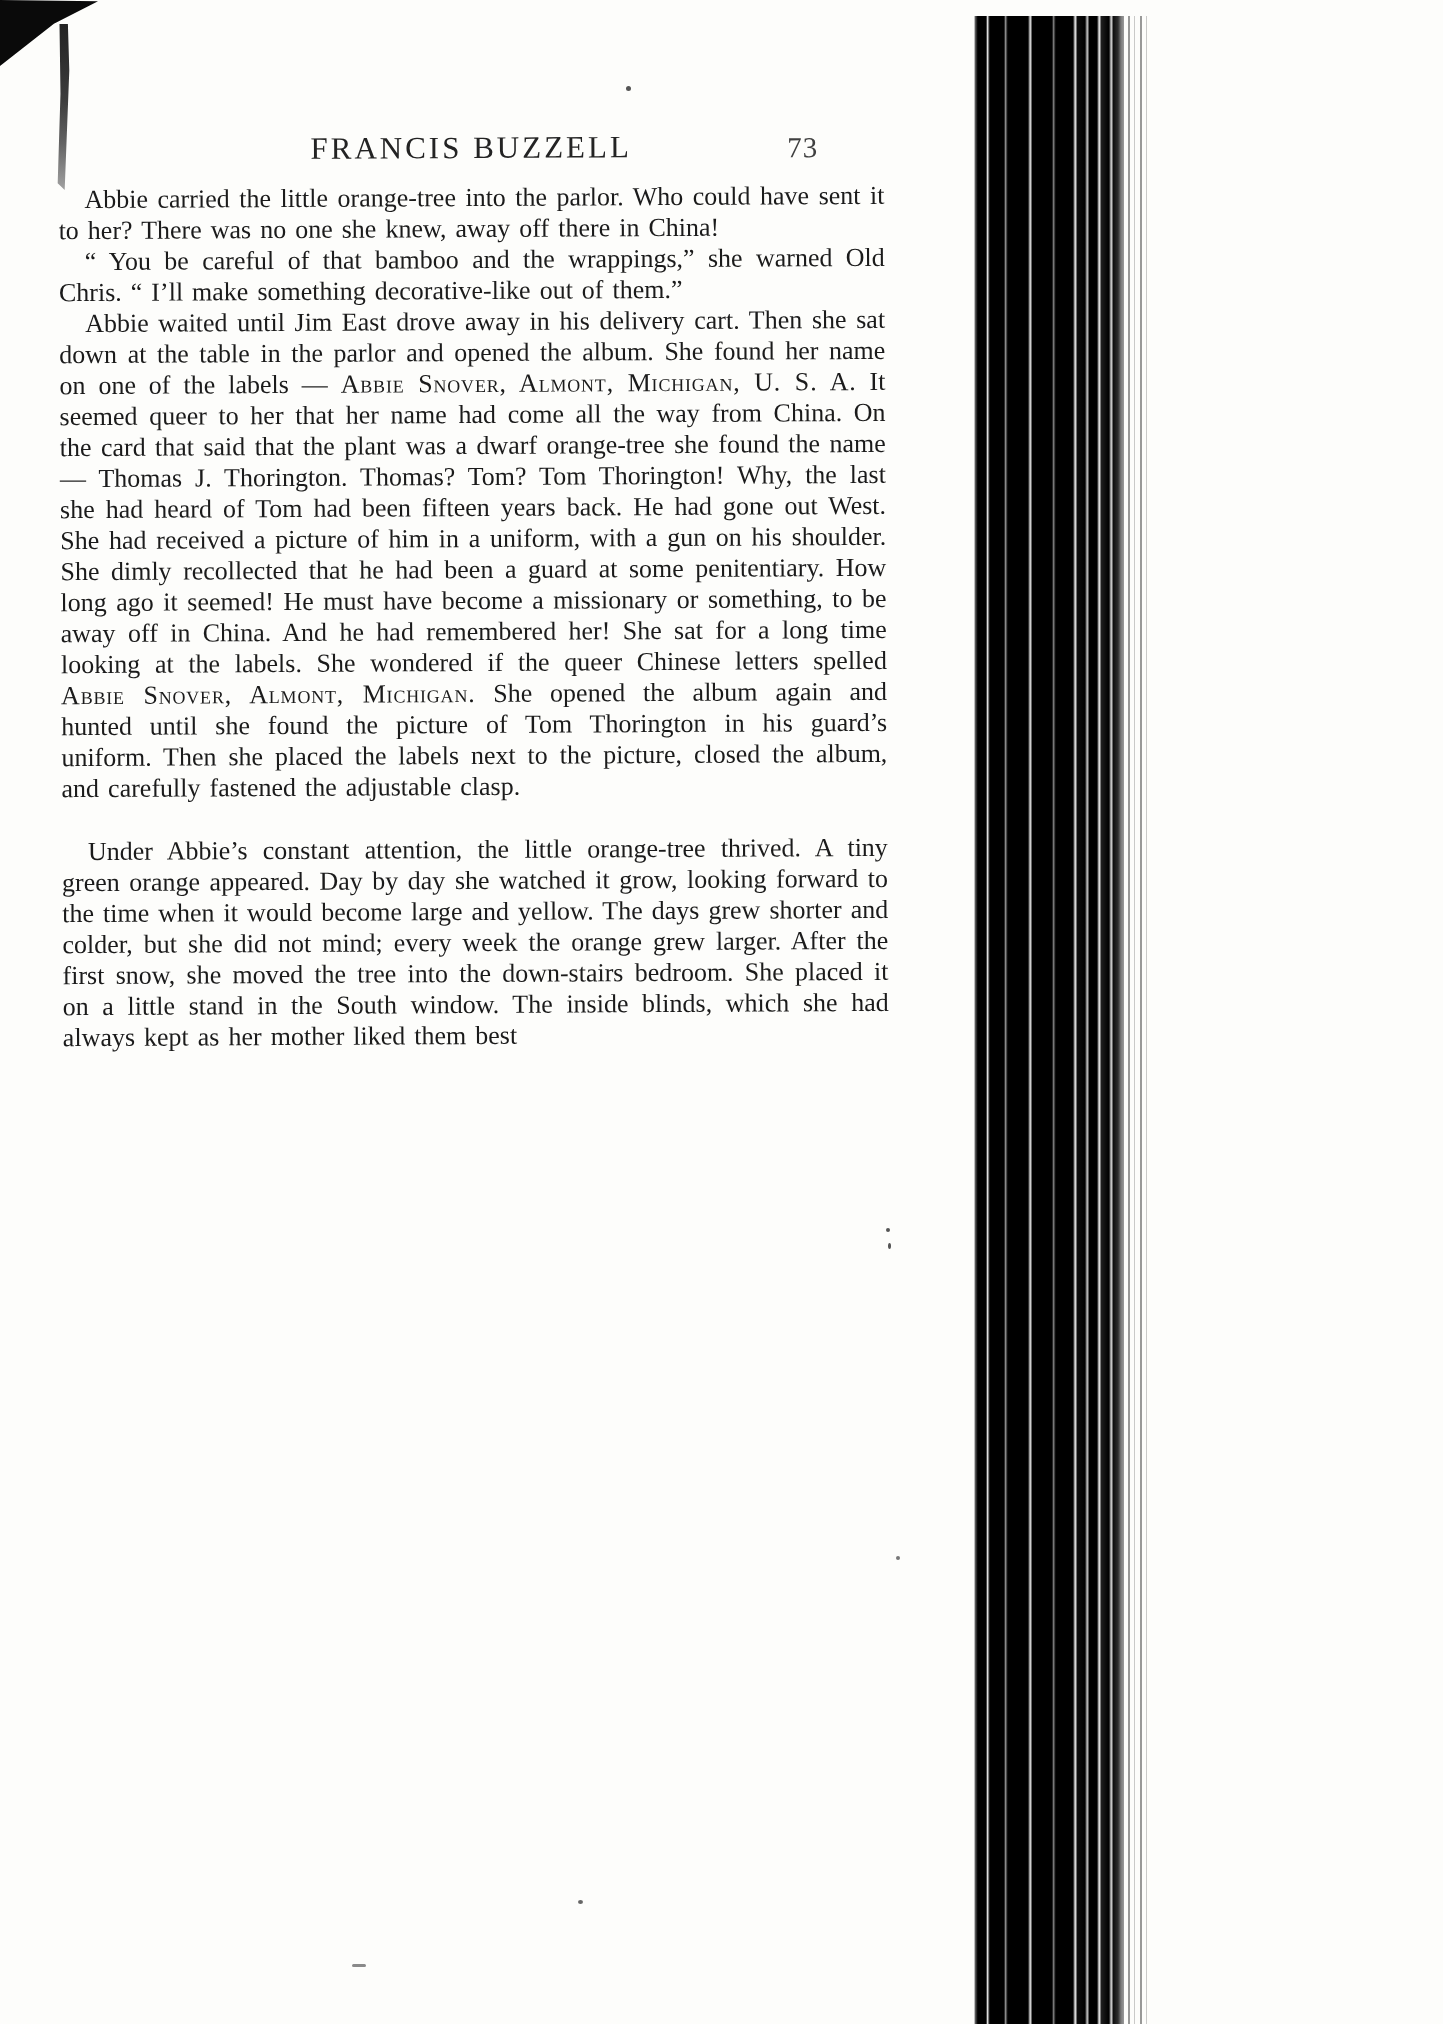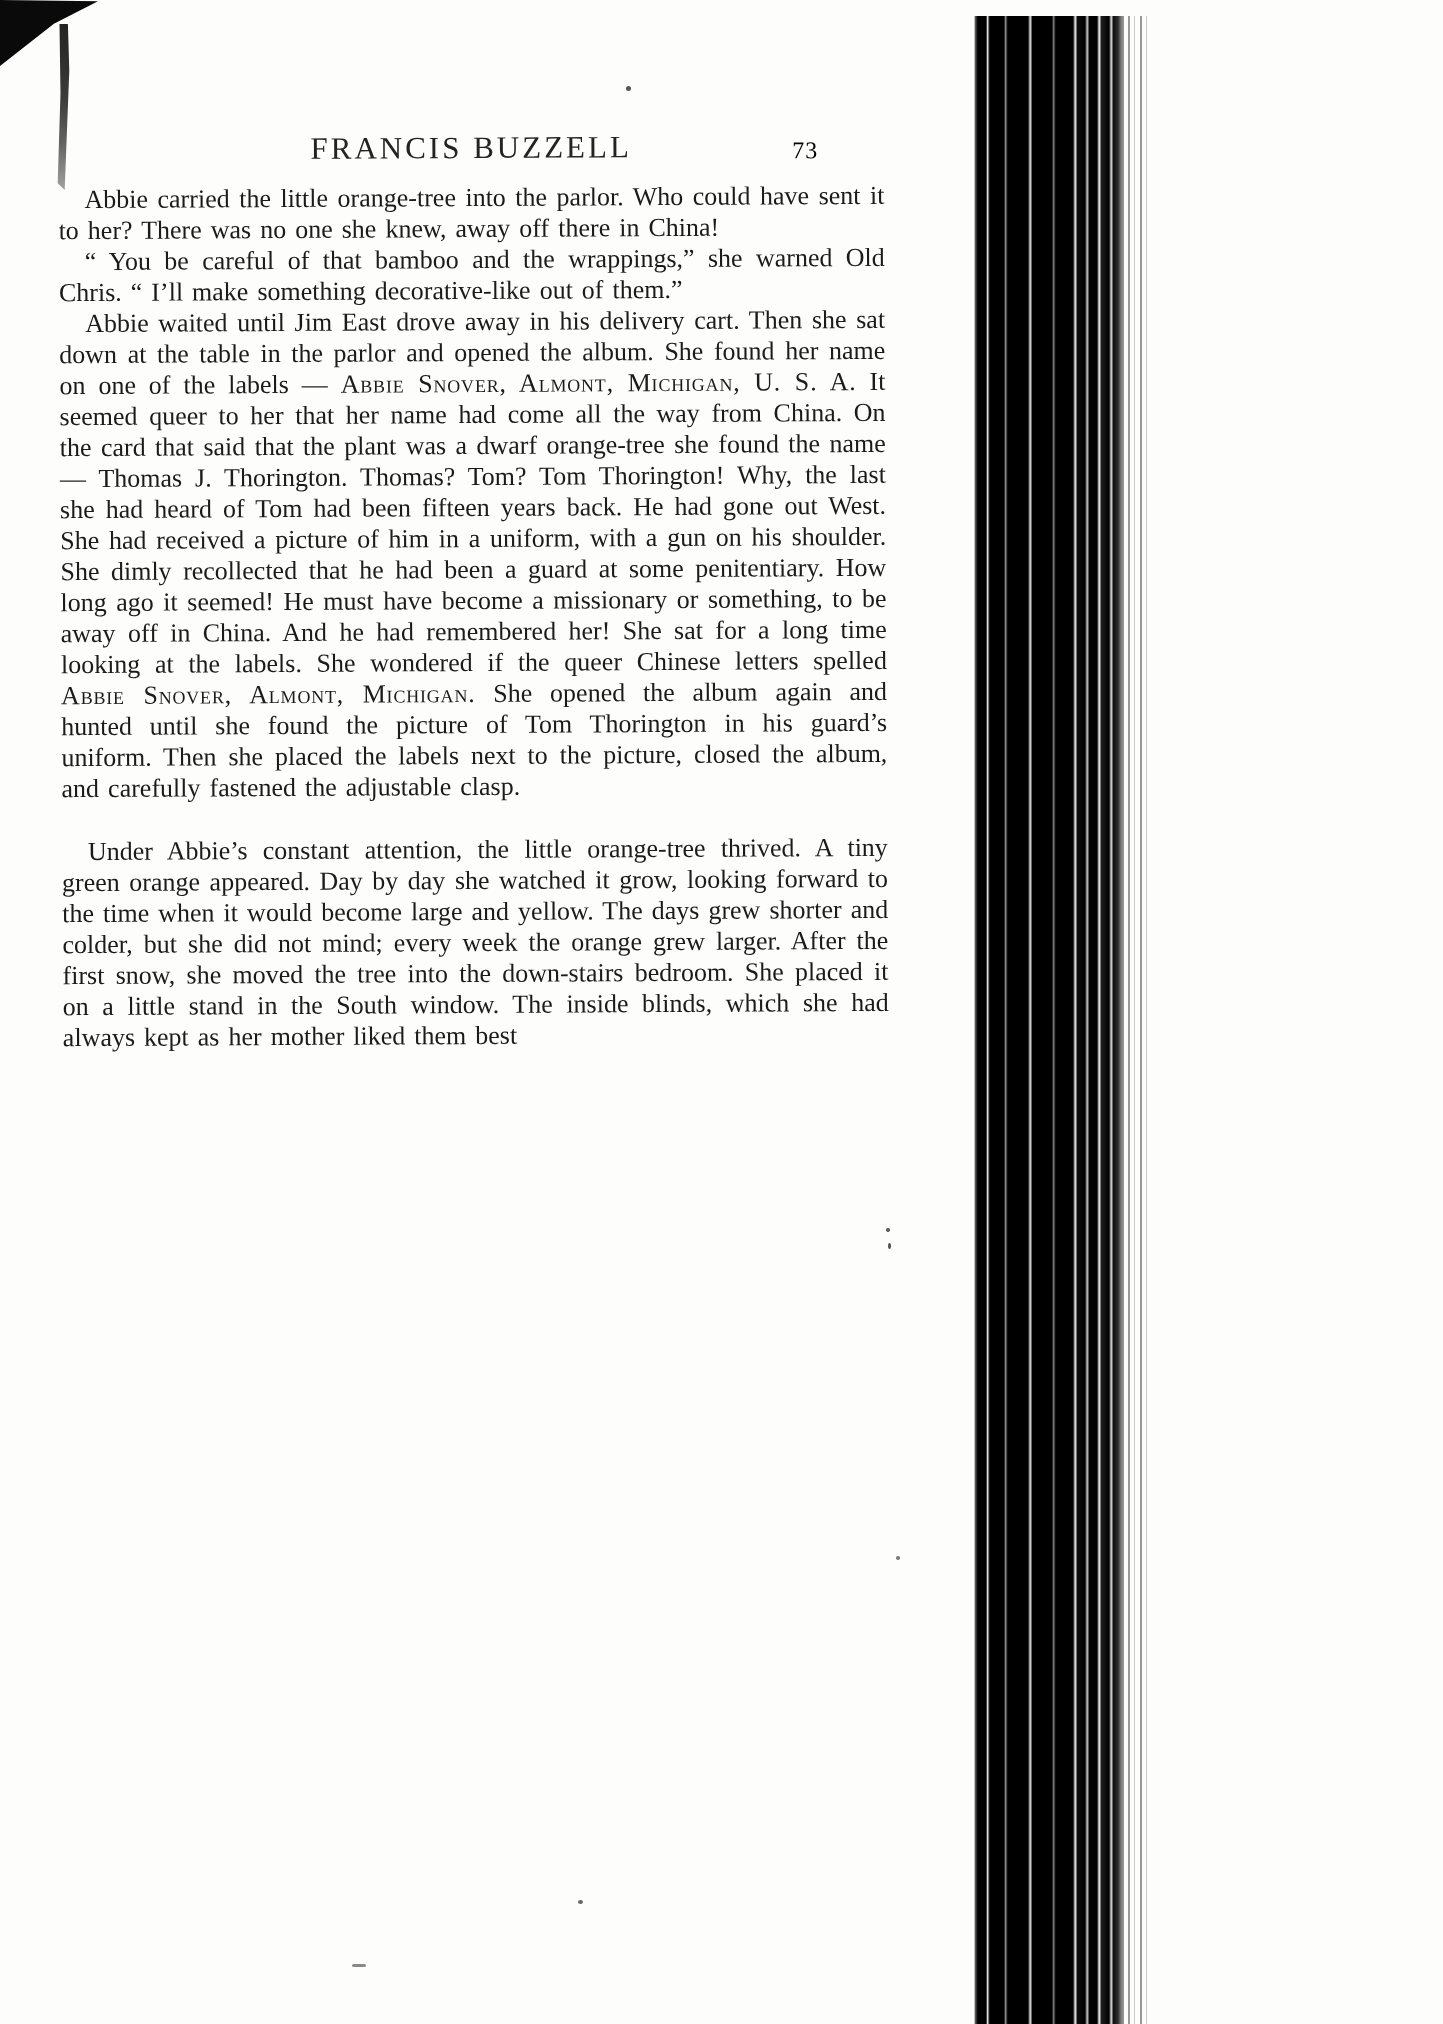--- a/index.html
+++ b/index.html
@@ -38,23 +38,23 @@
     transform: translateX(-50%);
     font-size: 31px;
     letter-spacing: 3px;
     color: #232323;
     white-space: nowrap;
   }
   .page-number {
     position: absolute;
     right: 66px;
     bottom: 0;
-    font-size: 24px;
+    font-size: 29px;
     letter-spacing: 1px;
-    color: #000000;
+    color: #404040;
     margin-top: 32px;
   }
 
   .page-text p {
     margin: 0;
     font-size: 26px;
     line-height: 31px;
     text-align: justify;
     text-indent: 26px;
     word-spacing: 2.5px;

